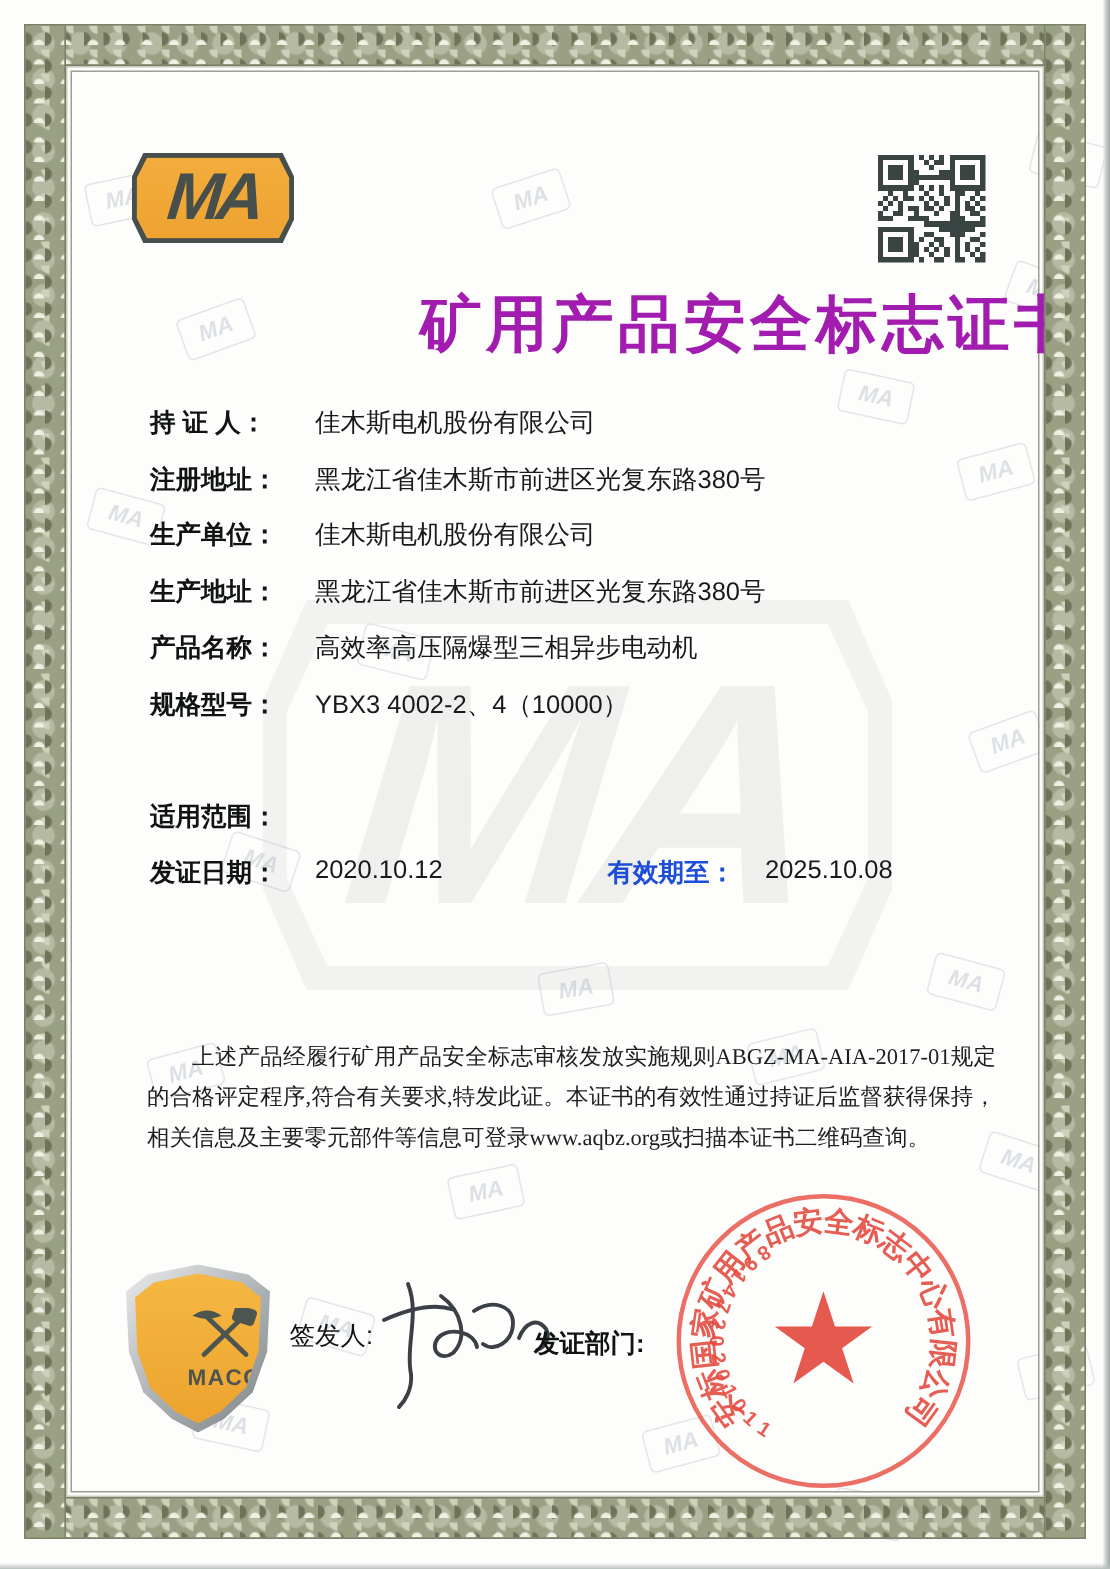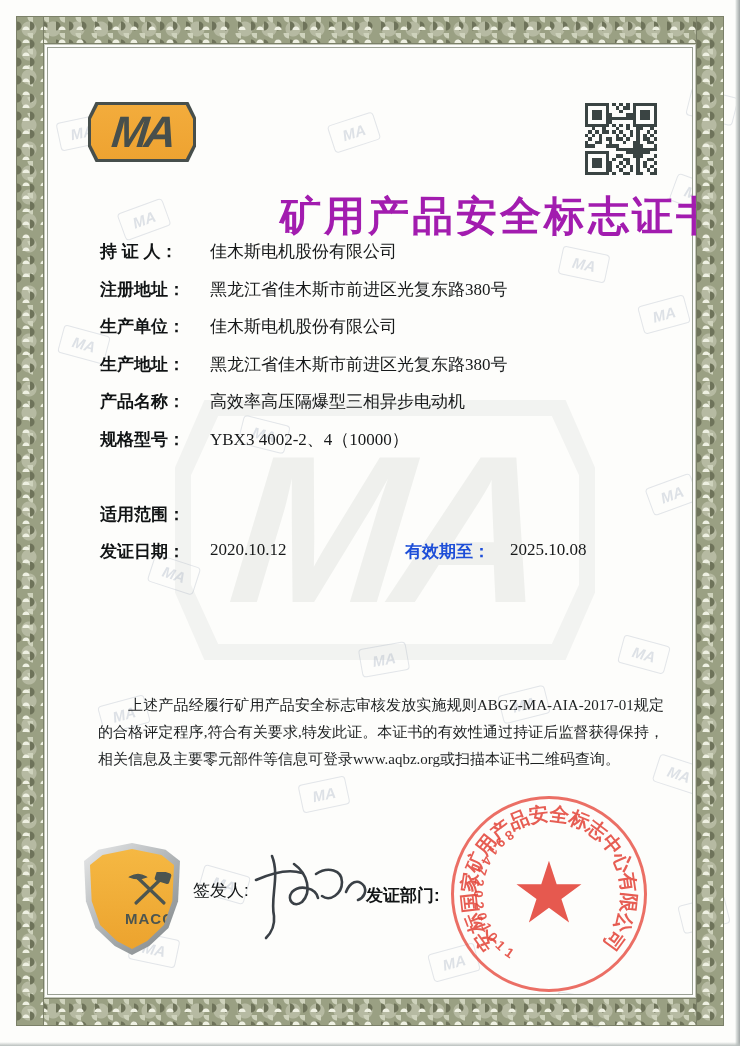--- a/index.html
+++ b/index.html
@@ -57,24 +57,24 @@
   .cert-no .lbl{font-weight:700;font-size:17px;color:#15191a;}
   .cert-no .val{font-family:"Liberation Serif","DejaVu Serif",serif;font-size:18px;color:#15191a;margin-left:4px;}
   .qr{position:absolute;left:585px;top:103px;width:72px;height:72px;}
   .qr svg{width:100%;height:100%;shape-rendering:crispEdges;}
 
   .title{position:absolute;left:0;right:20px;top:189px;text-align:right;
     font-family:"Liberation Serif","DejaVu Serif",serif;font-weight:900;font-size:41px;
     letter-spacing:3px;color:#a21caf;}
 
   
-  .fields{position:absolute;left:100px;top:240px;width:560px;}
+  .fields{position:absolute;left:100px;top:270px;width:560px;}
   .row{display:flex;align-items:flex-start;height:37.5px;}
   .row .lbl{flex:none;width:110px;font-weight:700;font-size:17px;color:#101314;white-space:nowrap;}
-  .row .val{font-family:Liberation Serif, serif;font-size:17px;color:#17191a;white-space:nowrap;}
+  .row .val{font-family:Liberation Sans, sans-serif;font-size:17px;color:#17191a;white-space:nowrap;}
   .row.wide .lbl{width:auto;margin-right:10px;}
   .row.wide .val{font-size:15px;padding-top:2px;}
   .row.dates .val{width:150px;}
   .row.dates .lbl2{flex:none;font-weight:700;font-size:17px;color:#1d4ed8;margin-left:45px;width:105px;white-space:nowrap;}
 
   
   .statement{position:absolute;left:98px;right:76px;top:692px;
     font-family:"Liberation Serif","DejaVu Serif",serif;font-size:15px;line-height:27px;
     color:#1c1f20;text-indent:2em;text-align:justify;}
 
@@ -84,21 +84,21 @@
     background:linear-gradient(135deg,#e9eaeb,#a9aeb0 55%,#7e8385);}
   .macc .in{position:absolute;inset:6px;
     clip-path:polygon(50% 0%,85% 6%,100% 16%,98% 52%,88% 76%,68% 92%,50% 100%,32% 92%,12% 76%,2% 52%,0% 16%,15% 6%);
     background:linear-gradient(180deg,#f5b843,#eca32e);display:flex;flex-direction:column;
     align-items:flex-end;justify-content:center;gap:2px;}
   .macc .emblem{width:48px;height:36px;}
   .macc .label{font:900 15px "Liberation Sans",sans-serif;color:#4c5550;letter-spacing:1px;}
 
   .sign-label{position:absolute;left:193px;top:879px;font-weight:400;font-size:17px;color:#101314;}
   .signature{position:absolute;left:250px;top:846px;width:120px;height:100px;}
-  .dept-label{position:absolute;left:366px;top:884px;font-weight:700;font-size:17px;color:#101314;}
+  .dept-label{position:absolute;left:356px;top:884px;font-weight:700;font-size:17px;color:#101314;}
 
   .stamp{position:absolute;left:451px;top:796px;width:190px;height:190px;border-radius:50%;
     border:3px solid rgba(228,56,44,.78);opacity:.92;}
   .stamp svg{position:absolute;inset:0;width:100%;height:100%;overflow:visible;}
 </style>
 </head>
 <body>
 
 <div class="page">
 

